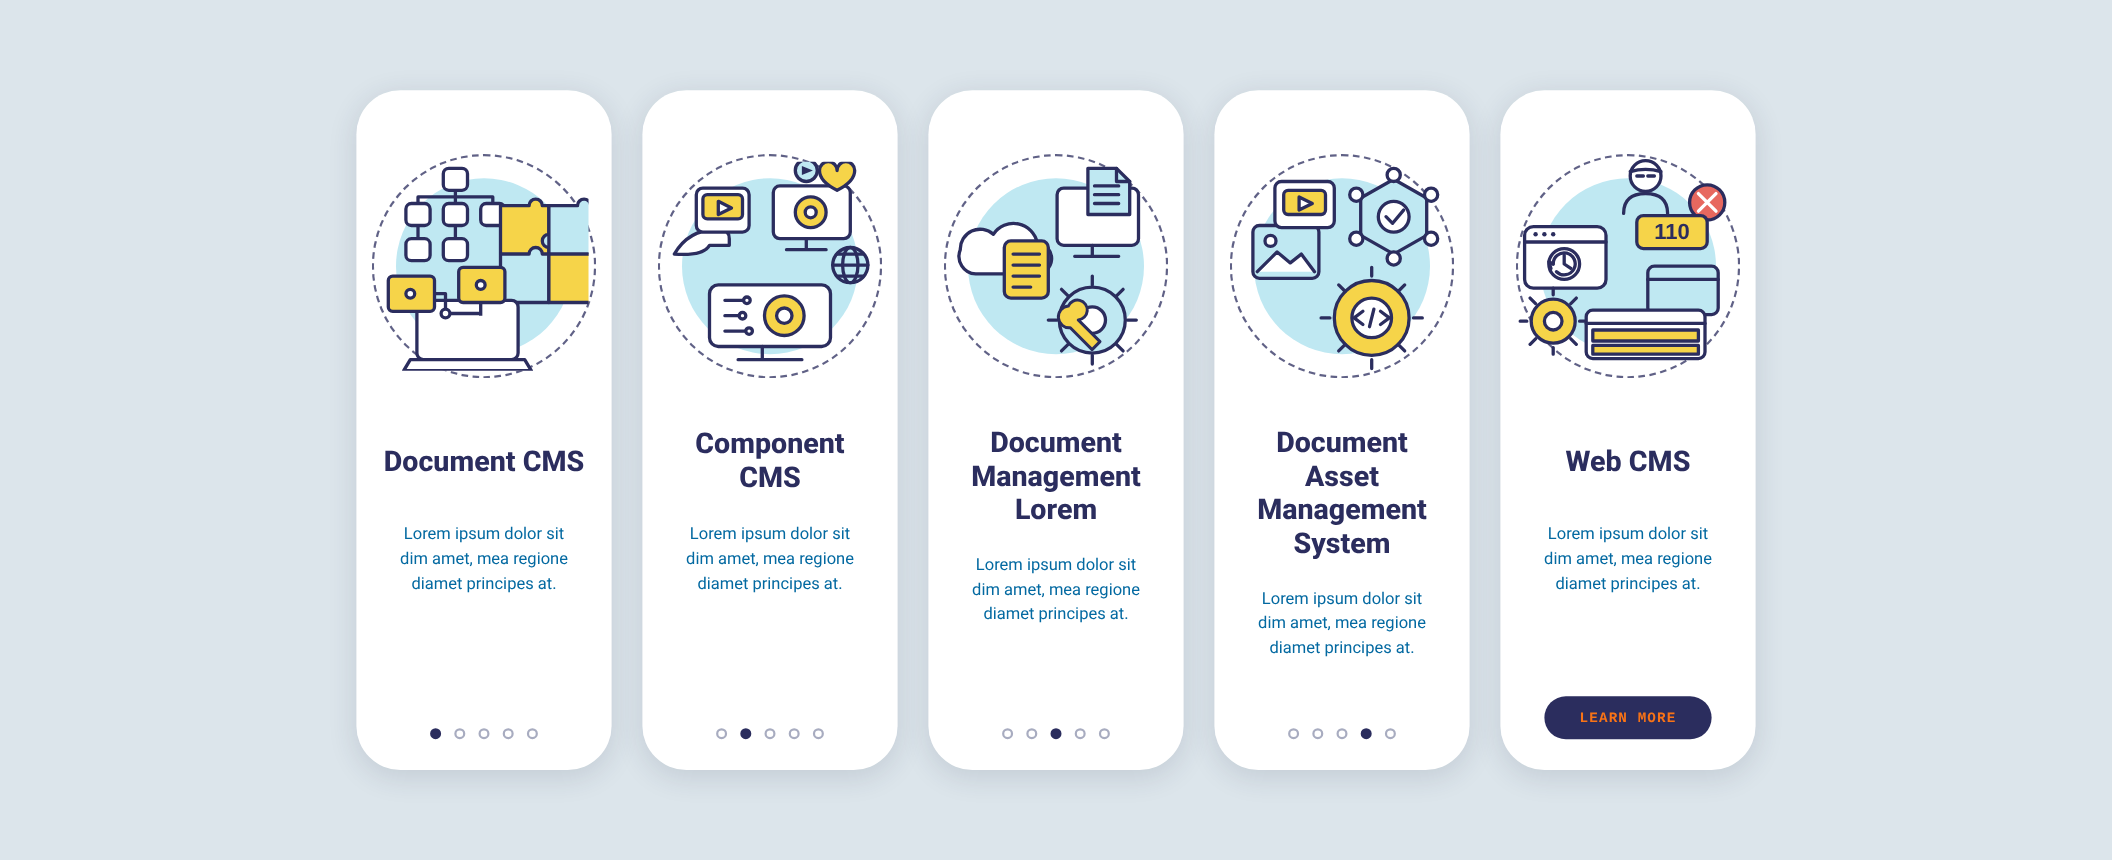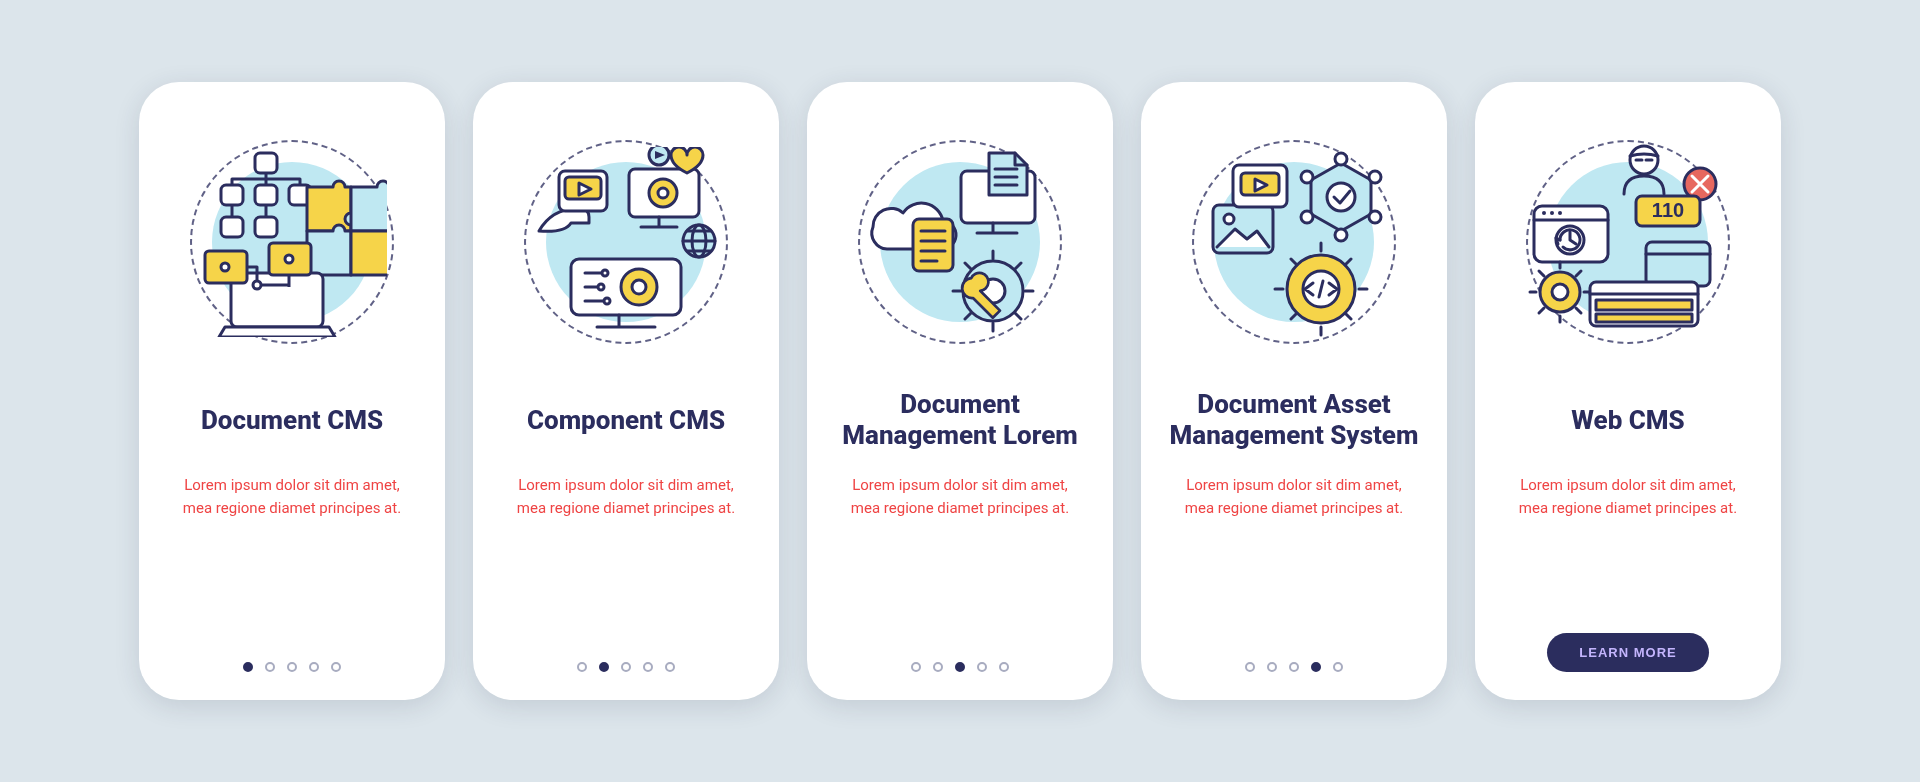--- a/index.html
+++ b/index.html
@@ -7,21 +7,21 @@
     background: #dce5eb;
     width: 1920px;
     height: 782px;
     display: flex;
     justify-content: center;
     align-items: center;
     gap: 28px;
     font-family: -apple-system, BlinkMacSystemFont, "Segoe UI", Roboto, sans-serif;
   }
   .phone {
-    width: 306px;
+    width: 232px;
     height: 618px;
     background: #ffffff;
     border-radius: 40px;
     position: relative;
     box-shadow: 0 6px 26px rgba(40,50,80,0.14);
     display: flex;
     flex-direction: column;
     align-items: center;
     padding: 40px 24px 28px;
   }
@@ -58,49 +58,50 @@
     text-align: center;
     line-height: 1.18;
     min-height: 64px;
     display: flex;
     align-items: center;
     justify-content: center;
   }
   .desc {
     margin-top: 22px;
     font-size: 15px;
-    color: #ef4444;
+    color: #0369a1;
     text-align: center;
     line-height: 1.5;
     padding: 0 6px;
   }
   .footerzone {
     margin-top: auto;
     width: 100%;
     display: flex;
     justify-content: center;
   }
   .dots { display: flex; gap: 12px; align-items: center; }
   .dot {
     width: 10px; height: 10px;
     border: 2px solid #a8acc0;
     border-radius: 50%;
     background: transparent;
   }
   .dot.active { background: #2b2d5e; border-color: #2b2d5e; }
   .cta {
     background: #2b2d5e;
-    color: #c4b5fd;
+    color: #f97316;
     border: none;
     border-radius: 999px;
     padding: 12px 32px;
     font-weight: 800;
     letter-spacing: 1px;
     font-size: 13px;
     cursor: pointer;
+    font-family: Liberation Mono, monospace;
   }
 </style>
 </head>
 <body>
 
 <div class="phone">
   <div class="illus">
     <div class="bg-blob"></div>
       <div class="dashed-ring"></div>
     <svg width="190" height="190" viewBox="0 0 190 190">

